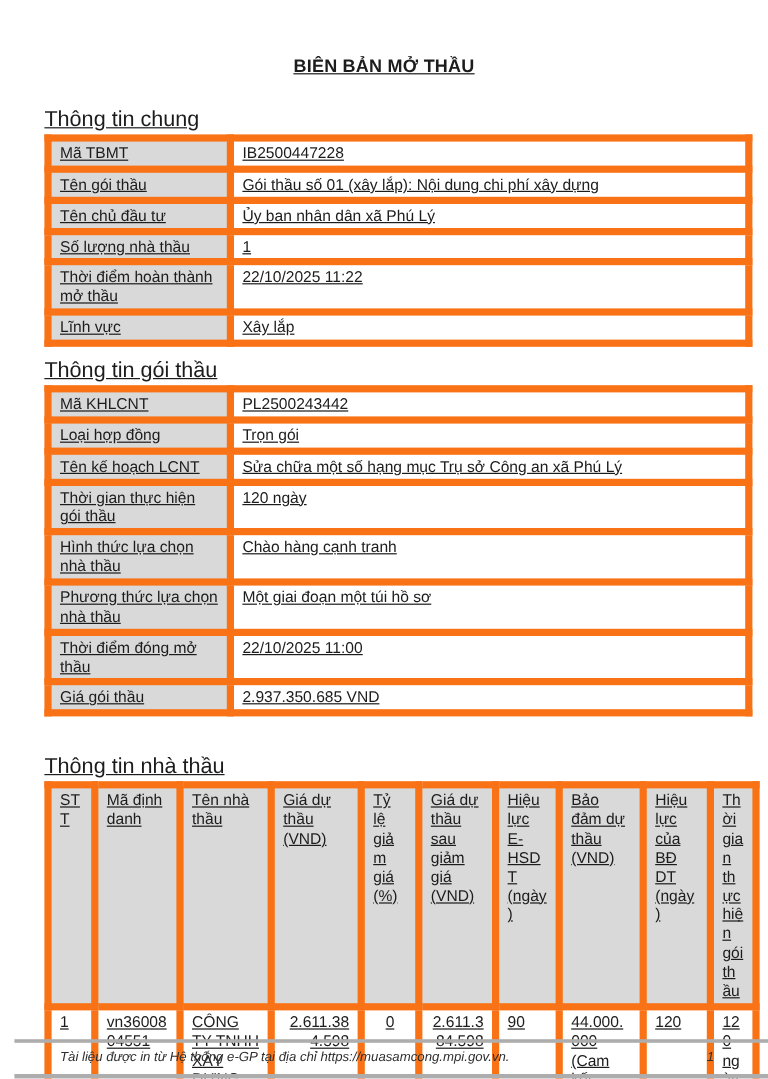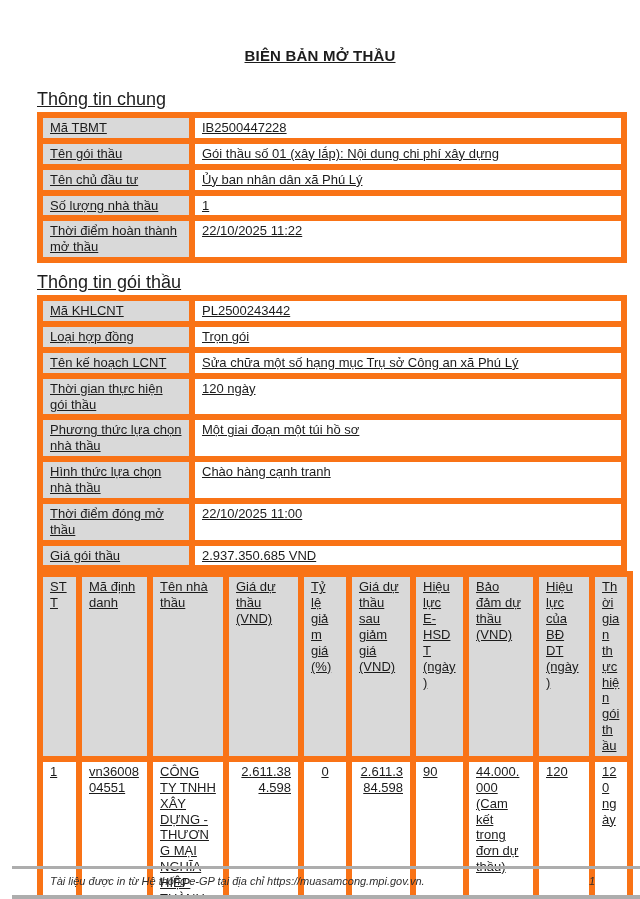--- a/index.html
+++ b/index.html
@@ -96,20 +96,24 @@
       <td>Ủy ban nhân dân xã Phú Lý</td>
     </tr>
     <tr class="r1">
       <td class="label-cell">Số lượng nhà thầu</td>
       <td>1</td>
     </tr>
     <tr class="r2">
       <td class="label-cell">Thời điểm hoàn thành mở thầu</td>
       <td>22/10/2025 11:22</td>
     </tr>
+    <tr class="r1">
+      <td class="label-cell">Lĩnh vực</td>
+      <td>Xây lắp</td>
+    </tr>
   </tbody>
     </table>
 
   <div class="section-label sl-2">Thông tin gói thầu</div>
   <table class="info-table">
     <colgroup>
         <col class="c-label">
         <col>
       </colgroup>
     <tbody>
@@ -123,38 +127,39 @@
     </tr>
     <tr class="r1">
       <td class="label-cell">Tên kế hoạch LCNT</td>
       <td>Sửa chữa một số hạng mục Trụ sở Công an xã Phú Lý</td>
     </tr>
     <tr class="r2">
       <td class="label-cell">Thời gian thực hiện gói thầu</td>
       <td>120 ngày</td>
     </tr>
     <tr class="r2">
+      <td class="label-cell">Hình thức lựa chọn nhà thầu</td>
+      <td>Chào hàng cạnh tranh</td>
+    </tr>
+    <tr class="r2">
       <td class="label-cell">Phương thức lựa chọn nhà thầu</td>
       <td>Một giai đoạn một túi hồ sơ</td>
     </tr>
     <tr class="r2">
-      <td class="label-cell">Hình thức lựa chọn nhà thầu</td>
-      <td>Chào hàng cạnh tranh</td>
-    </tr>
-    <tr class="r2">
       <td class="label-cell">Thời điểm đóng mở thầu</td>
       <td>22/10/2025 11:00</td>
     </tr>
     <tr class="r1">
       <td class="label-cell">Giá gói thầu</td>
       <td>2.937.350.685 VND</td>
     </tr>
   </tbody>
     </table>
 
+  <div class="section-label sl-3">Thông tin nhà thầu</div>
   <table class="contractor-table">
     <colgroup>
       <col style="width:39px">
         <col style="width:71px">
         <col style="width:76px">
       <col style="width:75px">
         <col style="width:48px">
         <col style="width:64px">
       <col style="width:53px">
         <col style="width:70px">

